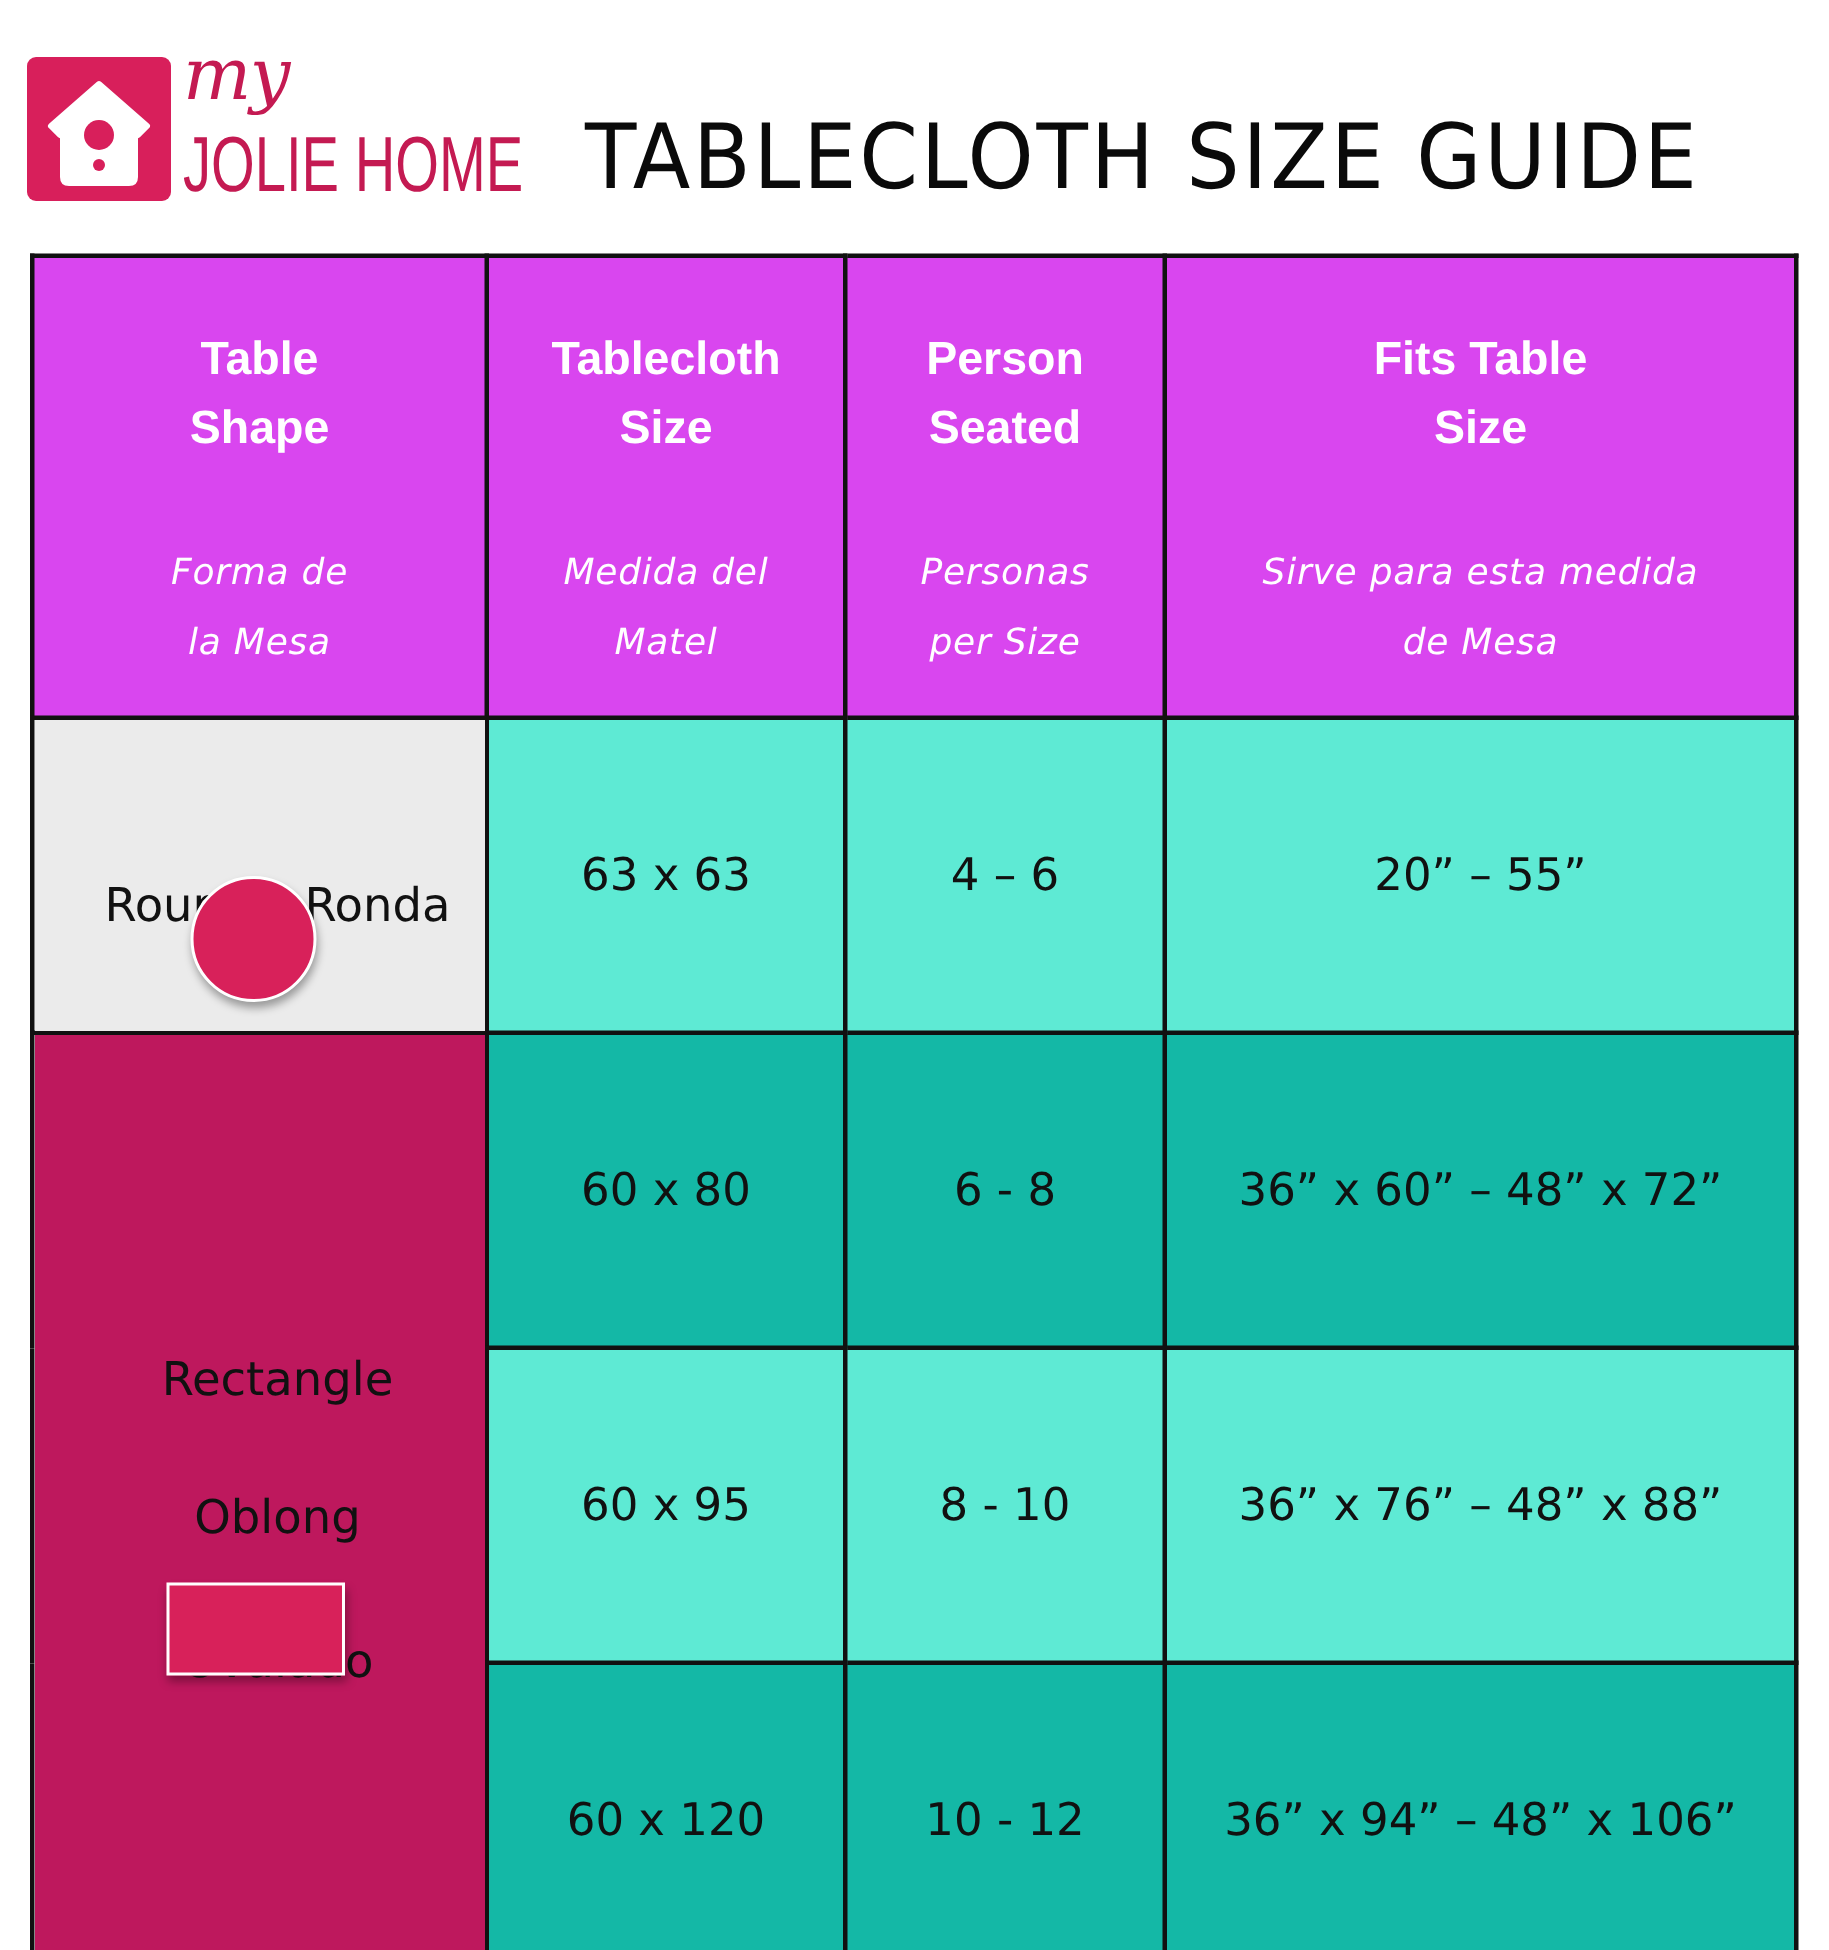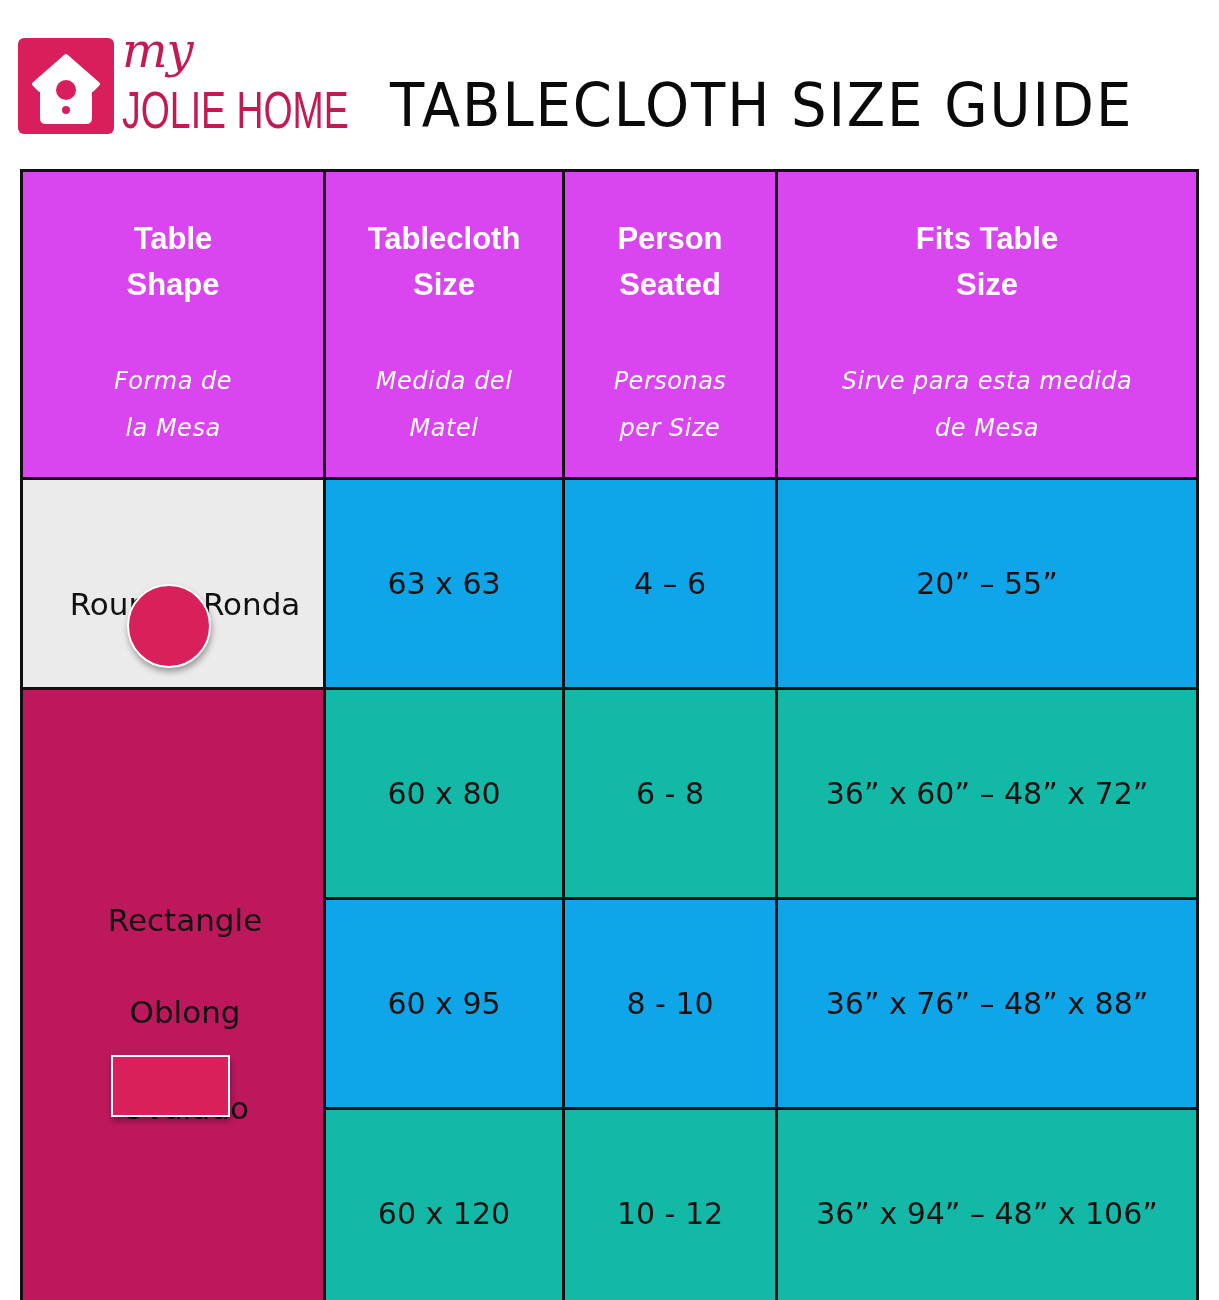--- a/index.html
+++ b/index.html
@@ -12,21 +12,21 @@
   .logo-my { position: absolute; left: 122px; top: 22px; font-family: "DejaVu Serif", serif; font-style: italic; font-size: 48px; color: #c41a52; letter-spacing: -1px; }
   .logo-name { position: absolute; left: 122px; top: 80px; font-family: "Liberation Sans", sans-serif; font-size: 52px; color: #c41a52; transform: scaleX(0.72); transform-origin: left top; letter-spacing: 0px; white-space: nowrap; line-height: 60px; }
   .page-title { position: absolute; left: 390px; top: 70px; font-family: "DejaVu Sans", sans-serif; font-size: 60px; color: #0a0a0a; white-space: nowrap; letter-spacing: 2px; transform: scaleX(0.935); transform-origin: left top; }
 
   table.guide { position: absolute; left: 20px; top: 169px; width: 1176px; border-collapse: collapse; table-layout: fixed; }
   table.guide td, table.guide th { border: 3px solid #111; text-align: center; vertical-align: middle; }
   th.hdr { background: #d946ef; color: #ffffff; height: 308px; padding: 0 6px; vertical-align: top; }
   .hdr-en { display: block; font-family: "Liberation Sans", sans-serif; font-weight: bold; font-size: 31px; line-height: 46px; padding-top: 18px; height: 160px; }
   .hdr-es { display: block; font-family: "DejaVu Sans", sans-serif; font-style: italic; font-weight: normal; font-size: 24px; line-height: 47px; letter-spacing: 0.5px; }
   td { font-family: "DejaVu Sans", sans-serif; font-size: 30px; color: #111; height: 210px; }
-  tr.gray td.val { background: #0ea5e9; text-align: center; }
+  tr.gray td.val { background: #5eead4; text-align: center; }
   tr.white td.val { background: #14b8a6; }
   td.shape-round { background: #ebebeb; vertical-align: top; text-align: left; padding: 40px 0 0 24px; position: relative; }
   td.shape-rect { background: #be185d; vertical-align: top; text-align: left; padding: 20px 0 0 24px; position: relative; }
   .shape-label { display: block; font-size: 31px; line-height: 40px; white-space: nowrap; }
   .circle { position: absolute; left: 104px; top: 104px; width: 84px; height: 84px; border-radius: 50%; background: #d8215a; border: 2px solid #ffffff; box-shadow: 1px 4px 6px rgba(0,0,0,0.35); }
   .rect-shape { position: absolute; left: 88px; top: 365px; width: 119px; height: 62px; background: #d8215a; border: 2px solid #ffffff; box-shadow: 1px 4px 6px rgba(0,0,0,0.35); }
 </style>
 </head>
 <body>
 

